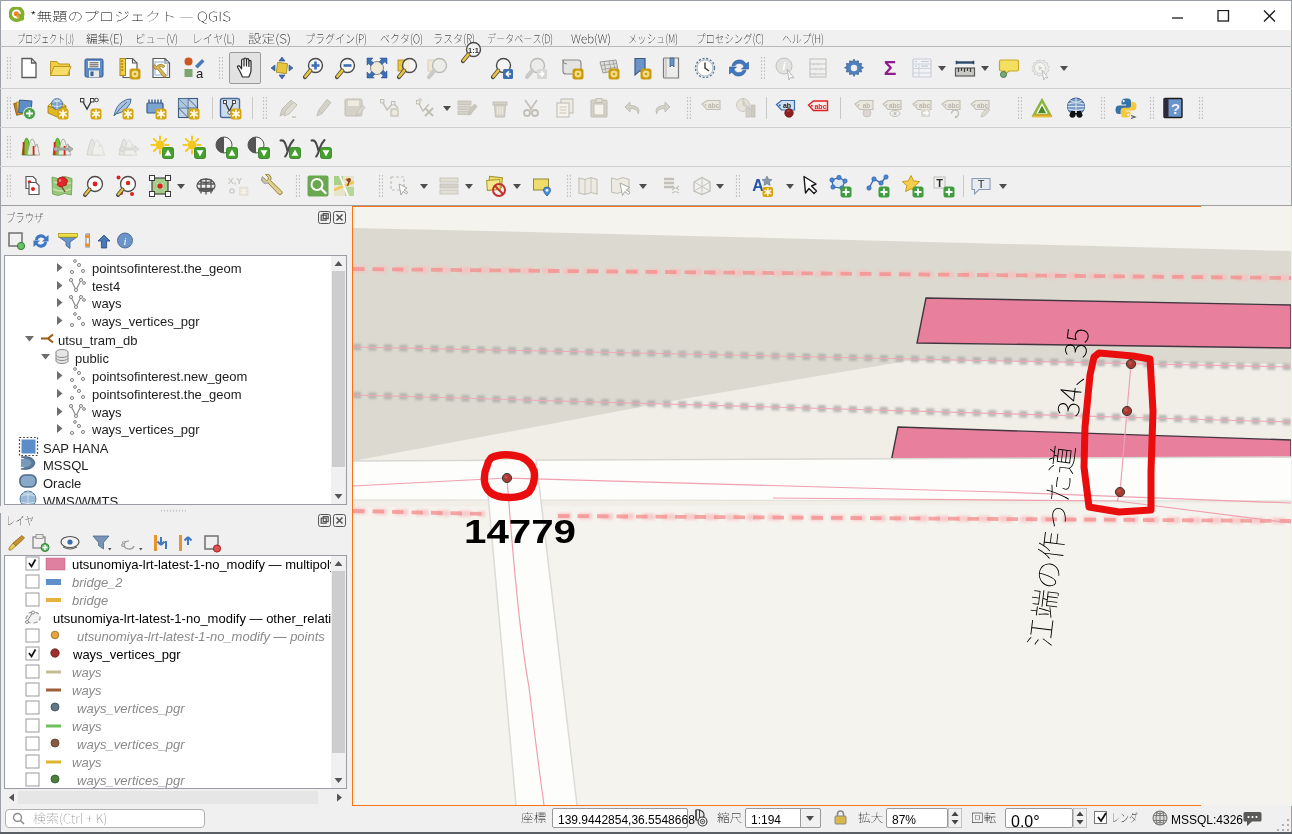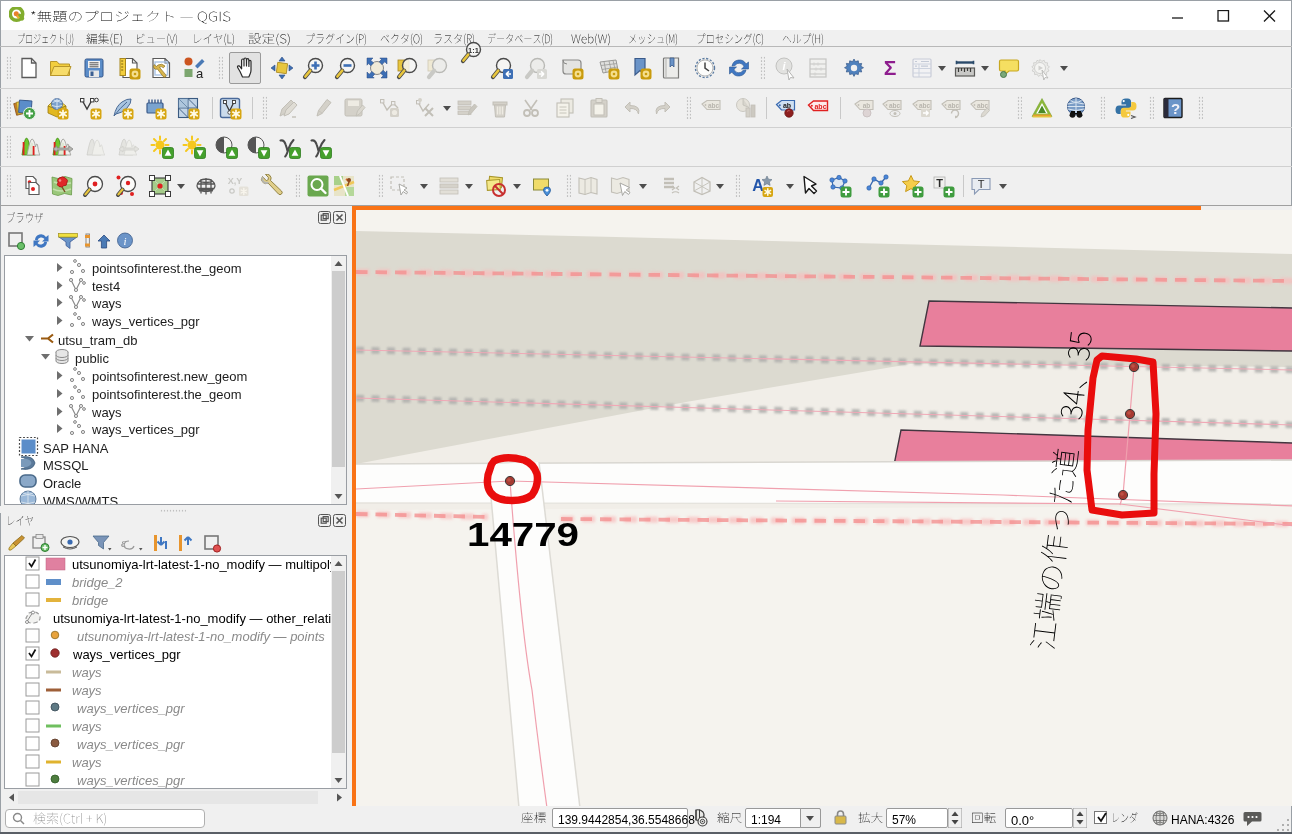--- a/index.html
+++ b/index.html
@@ -998,21 +998,21 @@
   <text x="67" y="14" fill="#8a8a8a" font-style="italic">ways</text>
  </g>
  <g transform="translate(0,215)">
   <rect x="21" y="2" width="13" height="13" fill="#fff" stroke="#9a9a9a"></rect>
   <circle cx="50" cy="8" r="4" fill="#4e7d3f" stroke="#2e5a24" stroke-width="0.8"></circle>
   <text x="72" y="14" fill="#8a8a8a" font-style="italic">ways_vertices_pgr</text>
  </g>
 </g>
 </svg>
 
-<div class="abs" style="left:352px;top:206px;width:849px;height:600px;border:4px solid #f97316">
+<div class="abs" style="left:352px;top:206px;width:849px;height:600px;border:1px solid #f97316">
 <svg width="938" height="598" viewBox="0 0 938 598" style="display:block">
  <defs>
   <filter id="blur1" x="-20%" y="-300%" width="140%" height="700%">
           <feGaussianBlur stdDeviation="1.2"></feGaussianBlur>
         </filter>
   <filter id="blur2" x="-20%" y="-300%" width="140%" height="700%">
           <feGaussianBlur stdDeviation="1.6"></feGaussianBlur>
         </filter>
  </defs>
 
@@ -1135,55 +1135,55 @@
  <rect x="2" y="7" width="11" height="8" rx="1" fill="#d8b84a" stroke="#8a8a88" stroke-width="1"></rect>
  <path d="M4.5 7 V5 a3 3 0 0 1 6 0 V7" fill="none" stroke="#888" stroke-width="1.6"></path>
 </svg>
 
 <svg class="abs" style="left:857px;top:810px" width="28" height="16" viewBox="0 0 28 16">
     <g transform="translate(1,12.2) scale(1.0500,1)">
       <path d="M7.8 -9.9H8.2V-7.5H7.8ZM4.9 -7.7H11.3V-7.4H4.9ZM4.8 -7.7H5.1V-5.1Q5.1 -4.4 5.1 -3.6Q5.0 -2.9 4.8 -2.1Q4.7 -1.3 4.4 -0.6Q4.1 0.2 3.6 0.9Q3.6 0.8 3.5 0.8Q3.5 0.7 3.4 0.7Q3.4 0.7 3.3 0.6Q3.8 0.0 4.1 -0.7Q4.4 -1.4 4.5 -2.2Q4.7 -3.0 4.7 -3.7Q4.8 -4.4 4.8 -5.1ZM7.7 -6.5 8.1 -6.4Q7.9 -5.7 7.7 -4.9Q7.5 -4.0 7.3 -3.2Q7.1 -2.4 6.8 -1.6Q6.6 -0.8 6.4 -0.2L6.1 -0.3Q6.3 -0.9 6.5 -1.7Q6.8 -2.5 7.0 -3.3Q7.2 -4.2 7.4 -5.0Q7.6 -5.8 7.7 -6.5ZM5.1 -0.4Q5.8 -0.4 6.7 -0.5Q7.6 -0.5 8.6 -0.6Q9.7 -0.7 10.7 -0.8V-0.5Q9.7 -0.4 8.7 -0.3Q7.7 -0.2 6.8 -0.1Q5.9 -0.0 5.1 0.0ZM9.0 -3.6 9.3 -3.7Q9.8 -3.0 10.2 -2.2Q10.7 -1.4 11.0 -0.6Q11.3 0.1 11.5 0.7L11.2 0.9Q11.0 0.3 10.7 -0.5Q10.3 -1.2 9.9 -2.1Q9.5 -2.9 9.0 -3.6ZM0.4 -3.3Q1.1 -3.6 2.1 -3.9Q3.1 -4.2 4.2 -4.6L4.2 -4.2Q3.3 -3.9 2.3 -3.6Q1.3 -3.2 0.5 -3.0ZM0.6 -7.4H4.2V-7.0H0.6ZM2.4 -10.0H2.8V0.3Q2.8 0.5 2.7 0.6Q2.6 0.7 2.4 0.8Q2.3 0.8 2.0 0.8Q1.6 0.9 1.1 0.8Q1.1 0.8 1.0 0.7Q1.0 0.6 0.9 0.5Q1.4 0.5 1.7 0.5Q2.1 0.5 2.2 0.5Q2.3 0.5 2.4 0.5Q2.4 0.4 2.4 0.3Z M12.8 -6.3H23.2V-6.0H12.8ZM18.3 -6.2Q18.8 -4.6 19.5 -3.3Q20.2 -2.0 21.2 -1.0Q22.2 -0.0 23.4 0.5Q23.3 0.6 23.3 0.6Q23.2 0.7 23.2 0.7Q23.1 0.8 23.1 0.8Q21.9 0.2 20.9 -0.8Q19.9 -1.8 19.2 -3.1Q18.5 -4.5 18.0 -6.1ZM17.9 -9.9H18.3Q18.3 -9.3 18.2 -8.4Q18.2 -7.5 18.0 -6.5Q17.9 -5.5 17.5 -4.4Q17.2 -3.4 16.6 -2.4Q16.0 -1.4 15.1 -0.6Q14.2 0.3 12.9 0.8Q12.8 0.8 12.7 0.7Q12.6 0.6 12.6 0.6Q13.9 0.0 14.8 -0.8Q15.7 -1.6 16.3 -2.6Q16.9 -3.6 17.2 -4.6Q17.5 -5.6 17.7 -6.6Q17.8 -7.6 17.9 -8.5Q17.9 -9.3 17.9 -9.9Z" fill="#000"></path>
     </g>
   </svg>
 <div class="abs" style="left:886px;top:808px;width:62px;height:20px;background:#fff;border:1px solid #999;border-radius:2px"></div>
-<div class="txt" style="left:892px;top:813px;font-size:12px;color:#000">57%</div>
+<div class="txt" style="left:892px;top:813px;font-size:12px;color:#000">87%</div>
 <svg class="abs" style="left:948px;top:808px" width="14" height="20" viewBox="0 0 14 20">
  <rect x="0" y="0" width="14" height="20" fill="#f0f0f0" stroke="#999" stroke-width="1"></rect>
  <path d="M7 3.5 L10.5 8 H3.5 Z" fill="#444"></path>
  <path d="M7 16.5 L10.5 12 H3.5 Z" fill="#444"></path>
 </svg>
 
 <svg class="abs" style="left:970px;top:810px" width="28" height="16" viewBox="0 0 28 16">
     <g transform="translate(1,12.2) scale(1.0500,1)">
       <path d="M4.1 -6.4V-2.9H7.8V-6.4ZM3.8 -6.7H8.2V-2.6H3.8ZM1.1 -9.4H10.9V0.8H10.5V-9.0H1.5V0.8H1.1ZM1.3 -0.2H10.8V0.2H1.3Z M18.4 -8.9H23.0V-8.5H18.4ZM17.8 -5.4H23.4V-5.0H17.8ZM19.8 -5.2 20.2 -5.1Q20.0 -4.5 19.9 -3.8Q19.7 -3.1 19.5 -2.4Q19.3 -1.6 19.2 -1.0Q19.0 -0.3 18.8 0.2L18.5 0.1Q18.6 -0.4 18.8 -1.1Q19.0 -1.8 19.2 -2.5Q19.4 -3.2 19.5 -3.9Q19.7 -4.6 19.8 -5.2ZM17.5 0.0Q18.2 0.0 19.1 -0.1Q19.9 -0.1 20.9 -0.2Q21.9 -0.3 23.0 -0.4V-0.0Q22.0 0.1 21.0 0.1Q20.1 0.2 19.2 0.3Q18.3 0.3 17.6 0.4ZM21.5 -2.9 21.8 -3.0Q22.2 -2.4 22.5 -1.8Q22.8 -1.1 23.1 -0.4Q23.3 0.2 23.4 0.7L23.1 0.9Q23.0 0.3 22.7 -0.3Q22.5 -0.9 22.1 -1.6Q21.8 -2.3 21.5 -2.9ZM12.8 -8.5H17.8V-8.2H12.8ZM12.6 -1.8H18.0V-1.4H12.6ZM15.1 -10.0H15.5V-6.9H15.1ZM15.1 -6.9H15.5V-3.2V0.9H15.1V-3.2ZM13.4 -4.8V-3.4H17.2V-4.8ZM13.4 -6.7V-5.2H17.2V-6.7ZM13.1 -7.0H17.6V-3.0H13.1Z" fill="#000"></path>
     </g>
   </svg>
 <div class="abs" style="left:1005px;top:808px;width:68px;height:20px;background:#fff;border:1px solid #999;border-radius:2px"></div>
-<div class="txt" style="left:1011px;top:813px;font-size:13px;color:#000">0.0°</div>
+<div class="txt" style="left:1011px;top:813px;font-size:16px;color:#000">0.0°</div>
 <svg class="abs" style="left:1073px;top:808px" width="14" height="20" viewBox="0 0 14 20">
  <rect x="0" y="0" width="14" height="20" fill="#f0f0f0" stroke="#999" stroke-width="1"></rect>
  <path d="M7 3.5 L10.5 8 H3.5 Z" fill="#444"></path>
  <path d="M7 16.5 L10.5 12 H3.5 Z" fill="#444"></path>
 </svg>
 
 <div class="abs" style="left:1094px;top:811px;width:13px;height:13px;background:#fff;border:1px solid #777"></div>
 <svg class="abs" style="left:1095px;top:810px" width="14" height="14" viewBox="0 0 14 14">
     <path d="M3 7 l3 4 5 -8" fill="none" stroke="#111" stroke-width="1.8"></path>
   </svg>
 <svg class="abs" style="left:1110px;top:810px" width="30" height="16" viewBox="0 0 30 16">
     <g transform="translate(1,12.2) scale(0.7500,1)">
       <path d="M3.0 -0.3Q3.0 -0.3 3.0 -0.4Q3.1 -0.5 3.1 -0.7Q3.1 -0.8 3.1 -1.3Q3.1 -1.9 3.1 -2.6Q3.1 -3.3 3.1 -4.2Q3.1 -5.0 3.1 -5.7Q3.1 -6.5 3.1 -7.1Q3.1 -7.7 3.1 -7.9Q3.1 -8.0 3.0 -8.2Q3.0 -8.3 3.0 -8.5Q3.0 -8.7 3.0 -8.7H3.5Q3.5 -8.6 3.4 -8.4Q3.4 -8.1 3.4 -7.9Q3.4 -7.7 3.4 -7.2Q3.4 -6.7 3.4 -6.1Q3.4 -5.4 3.4 -4.7Q3.4 -4.0 3.4 -3.3Q3.4 -2.6 3.4 -2.0Q3.4 -1.4 3.4 -1.0Q3.4 -0.6 3.4 -0.5Q4.4 -0.8 5.4 -1.2Q6.4 -1.6 7.3 -2.1Q8.3 -2.7 9.1 -3.3Q9.9 -4.0 10.4 -4.7L10.6 -4.4Q9.5 -3.0 7.7 -1.9Q5.9 -0.8 3.5 -0.2Q3.5 -0.2 3.4 -0.1Q3.3 -0.1 3.2 -0.1Z M14.6 -8.5Q14.9 -8.2 15.3 -7.9Q15.7 -7.6 16.2 -7.3Q16.6 -6.9 17.0 -6.6Q17.3 -6.3 17.6 -6.0L17.3 -5.8Q17.1 -6.0 16.7 -6.3Q16.4 -6.6 15.9 -7.0Q15.5 -7.3 15.1 -7.7Q14.7 -8.0 14.3 -8.2ZM14.0 -0.4Q15.2 -0.6 16.1 -0.9Q17.0 -1.2 17.7 -1.6Q18.4 -2.0 19.0 -2.3Q19.8 -2.9 20.5 -3.6Q21.2 -4.3 21.8 -5.1Q22.3 -5.8 22.6 -6.5L22.9 -6.1Q22.5 -5.4 22.0 -4.7Q21.4 -4.0 20.8 -3.3Q20.1 -2.6 19.2 -2.0Q18.6 -1.7 17.9 -1.3Q17.2 -0.9 16.3 -0.5Q15.4 -0.2 14.2 0.0Z M33.0 -9.5Q33.2 -9.3 33.3 -9.0Q33.5 -8.7 33.7 -8.4Q33.9 -8.1 34.0 -7.8L33.7 -7.7Q33.5 -8.0 33.2 -8.5Q32.9 -9.0 32.7 -9.3ZM34.2 -9.9Q34.4 -9.7 34.6 -9.4Q34.8 -9.1 35.0 -8.8Q35.1 -8.5 35.3 -8.3L34.9 -8.1Q34.7 -8.5 34.5 -9.0Q34.2 -9.4 33.9 -9.8ZM28.3 -5.1Q28.9 -4.8 29.6 -4.4Q30.2 -4.0 30.8 -3.5Q31.4 -3.1 31.9 -2.7Q32.5 -2.3 32.9 -1.9L32.7 -1.6Q32.2 -2.0 31.7 -2.4Q31.1 -2.8 30.5 -3.3Q29.9 -3.7 29.3 -4.1Q28.7 -4.5 28.1 -4.9ZM33.7 -7.4Q33.6 -7.4 33.6 -7.2Q33.5 -7.1 33.5 -7.0Q33.3 -6.3 33.0 -5.6Q32.7 -4.9 32.3 -4.1Q31.9 -3.4 31.3 -2.8Q30.6 -1.8 29.4 -0.9Q28.1 -0.1 26.4 0.6L26.1 0.3Q27.1 -0.0 28.0 -0.5Q28.9 -1.0 29.7 -1.7Q30.5 -2.3 31.1 -3.0Q31.6 -3.6 32.0 -4.3Q32.4 -5.1 32.7 -5.8Q33.0 -6.6 33.2 -7.2H28.4L28.6 -7.6H32.8Q33.0 -7.6 33.1 -7.6Q33.2 -7.6 33.3 -7.6ZM29.6 -9.1Q29.5 -8.9 29.4 -8.7Q29.3 -8.5 29.2 -8.4Q28.9 -7.8 28.4 -7.1Q27.9 -6.3 27.1 -5.5Q26.4 -4.7 25.3 -4.0L25.0 -4.2Q26.0 -4.8 26.8 -5.6Q27.6 -6.4 28.1 -7.2Q28.6 -8.0 28.9 -8.6Q28.9 -8.7 29.0 -8.9Q29.1 -9.1 29.1 -9.2Z" fill="#000"></path>
     </g>
   </svg>
 
 <svg class="abs" style="left:1152px;top:810px" width="16" height="16" viewBox="0 0 16 16">
  <circle cx="8" cy="8" r="7" fill="#d8d8d6" stroke="#6a6a68" stroke-width="1"></circle>
  <path d="M1.5 5.5 h13 M1.5 10.5 h13 M8 1 v14 M3.5 2.5 q4.5 3 9 0 M3.5 13.5 q4.5 -3 9 0 M5 1.5 q-2 6.5 0 13 M11 1.5 q2 6.5 0 13" fill="none" stroke="#6a6a68" stroke-width="0.8"></path>
 </svg>
-<div class="txt" style="left:1171px;top:813px;font-size:12px;color:#000">HANA:4326</div>
+<div class="txt" style="left:1171px;top:813px;font-size:12px;color:#000">MSSQL:4326</div>
 
 <svg class="abs" style="left:1243px;top:810px" width="19" height="17" viewBox="0 0 19 17">
  <path d="M2 2 H17 Q18.5 2 18.5 3.5 V10 Q18.5 11.5 17 11.5 H9 L4 16 V11.5 H2 Q0.5 11.5 0.5 10 V3.5 Q0.5 2 2 2 Z" fill="#5a5a58"></path>
  <circle cx="5.5" cy="7" r="1.1" fill="#fff"></circle>
     <circle cx="9.5" cy="7" r="1.1" fill="#fff"></circle>
     <circle cx="13.5" cy="7" r="1.1" fill="#fff"></circle>
 </svg>
 
 <svg class="abs" style="left:1276px;top:818px" width="14" height="14" viewBox="0 0 14 14">
  <g fill="#9a9a9a">

